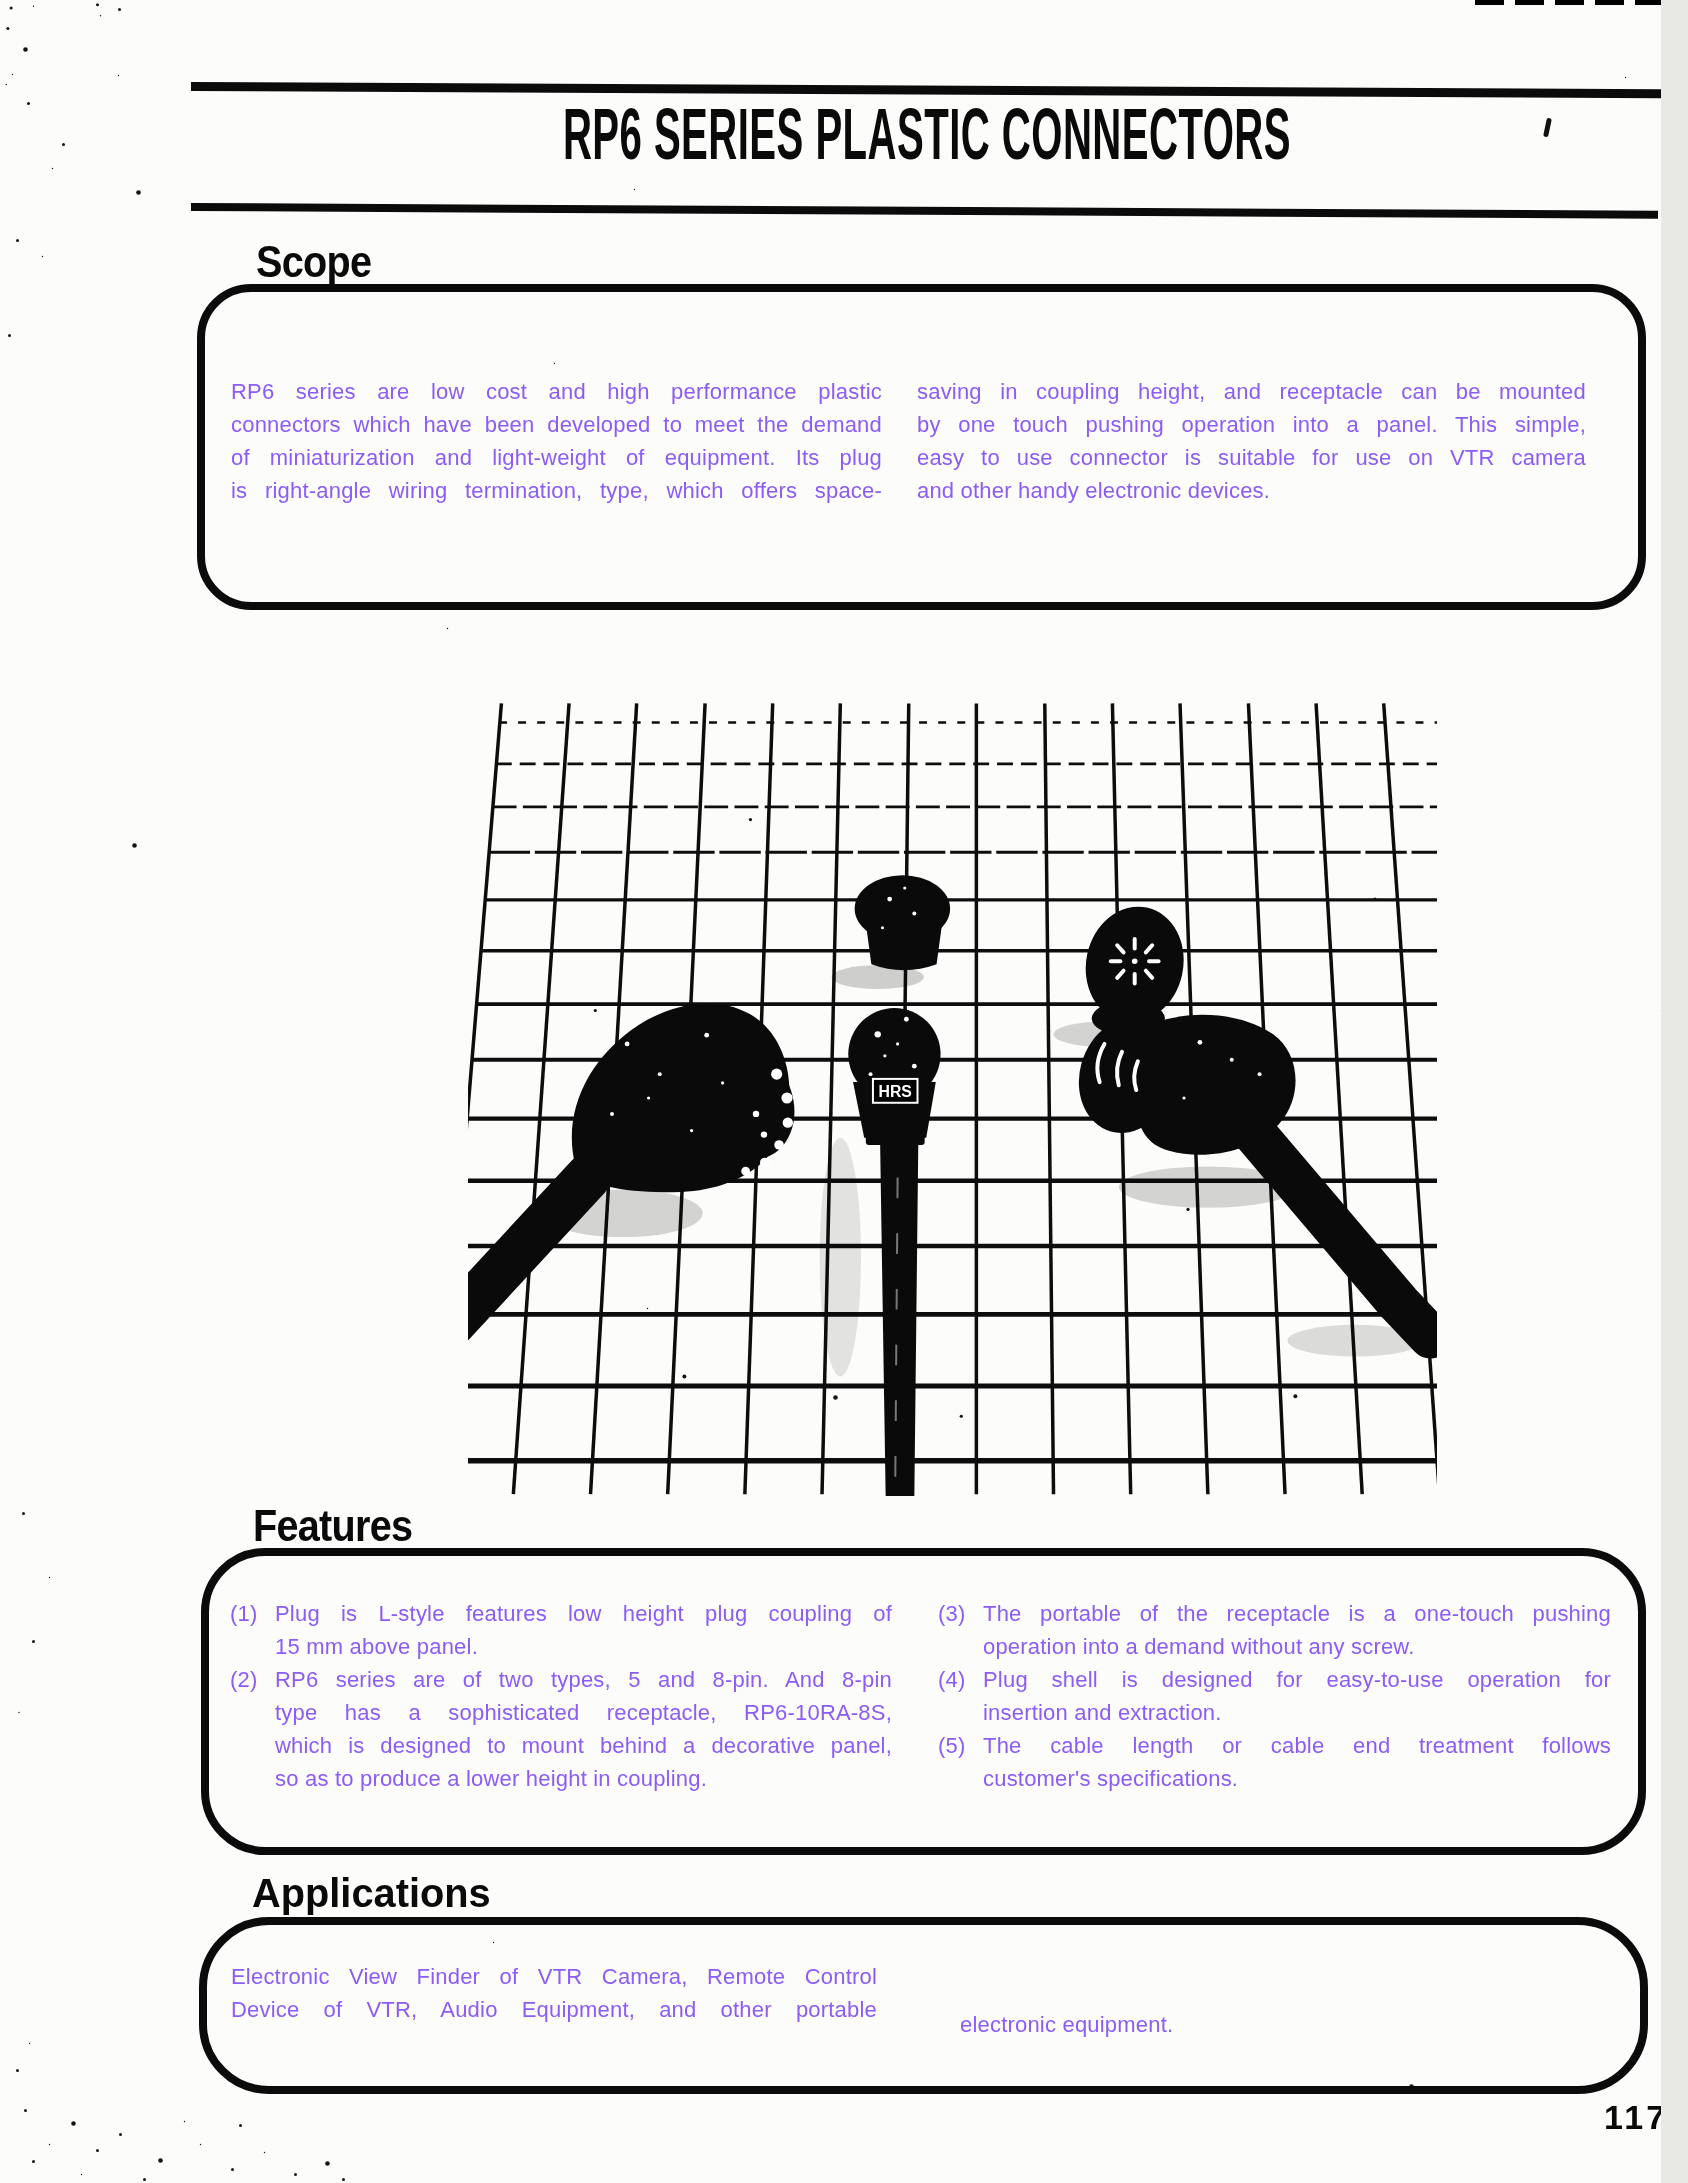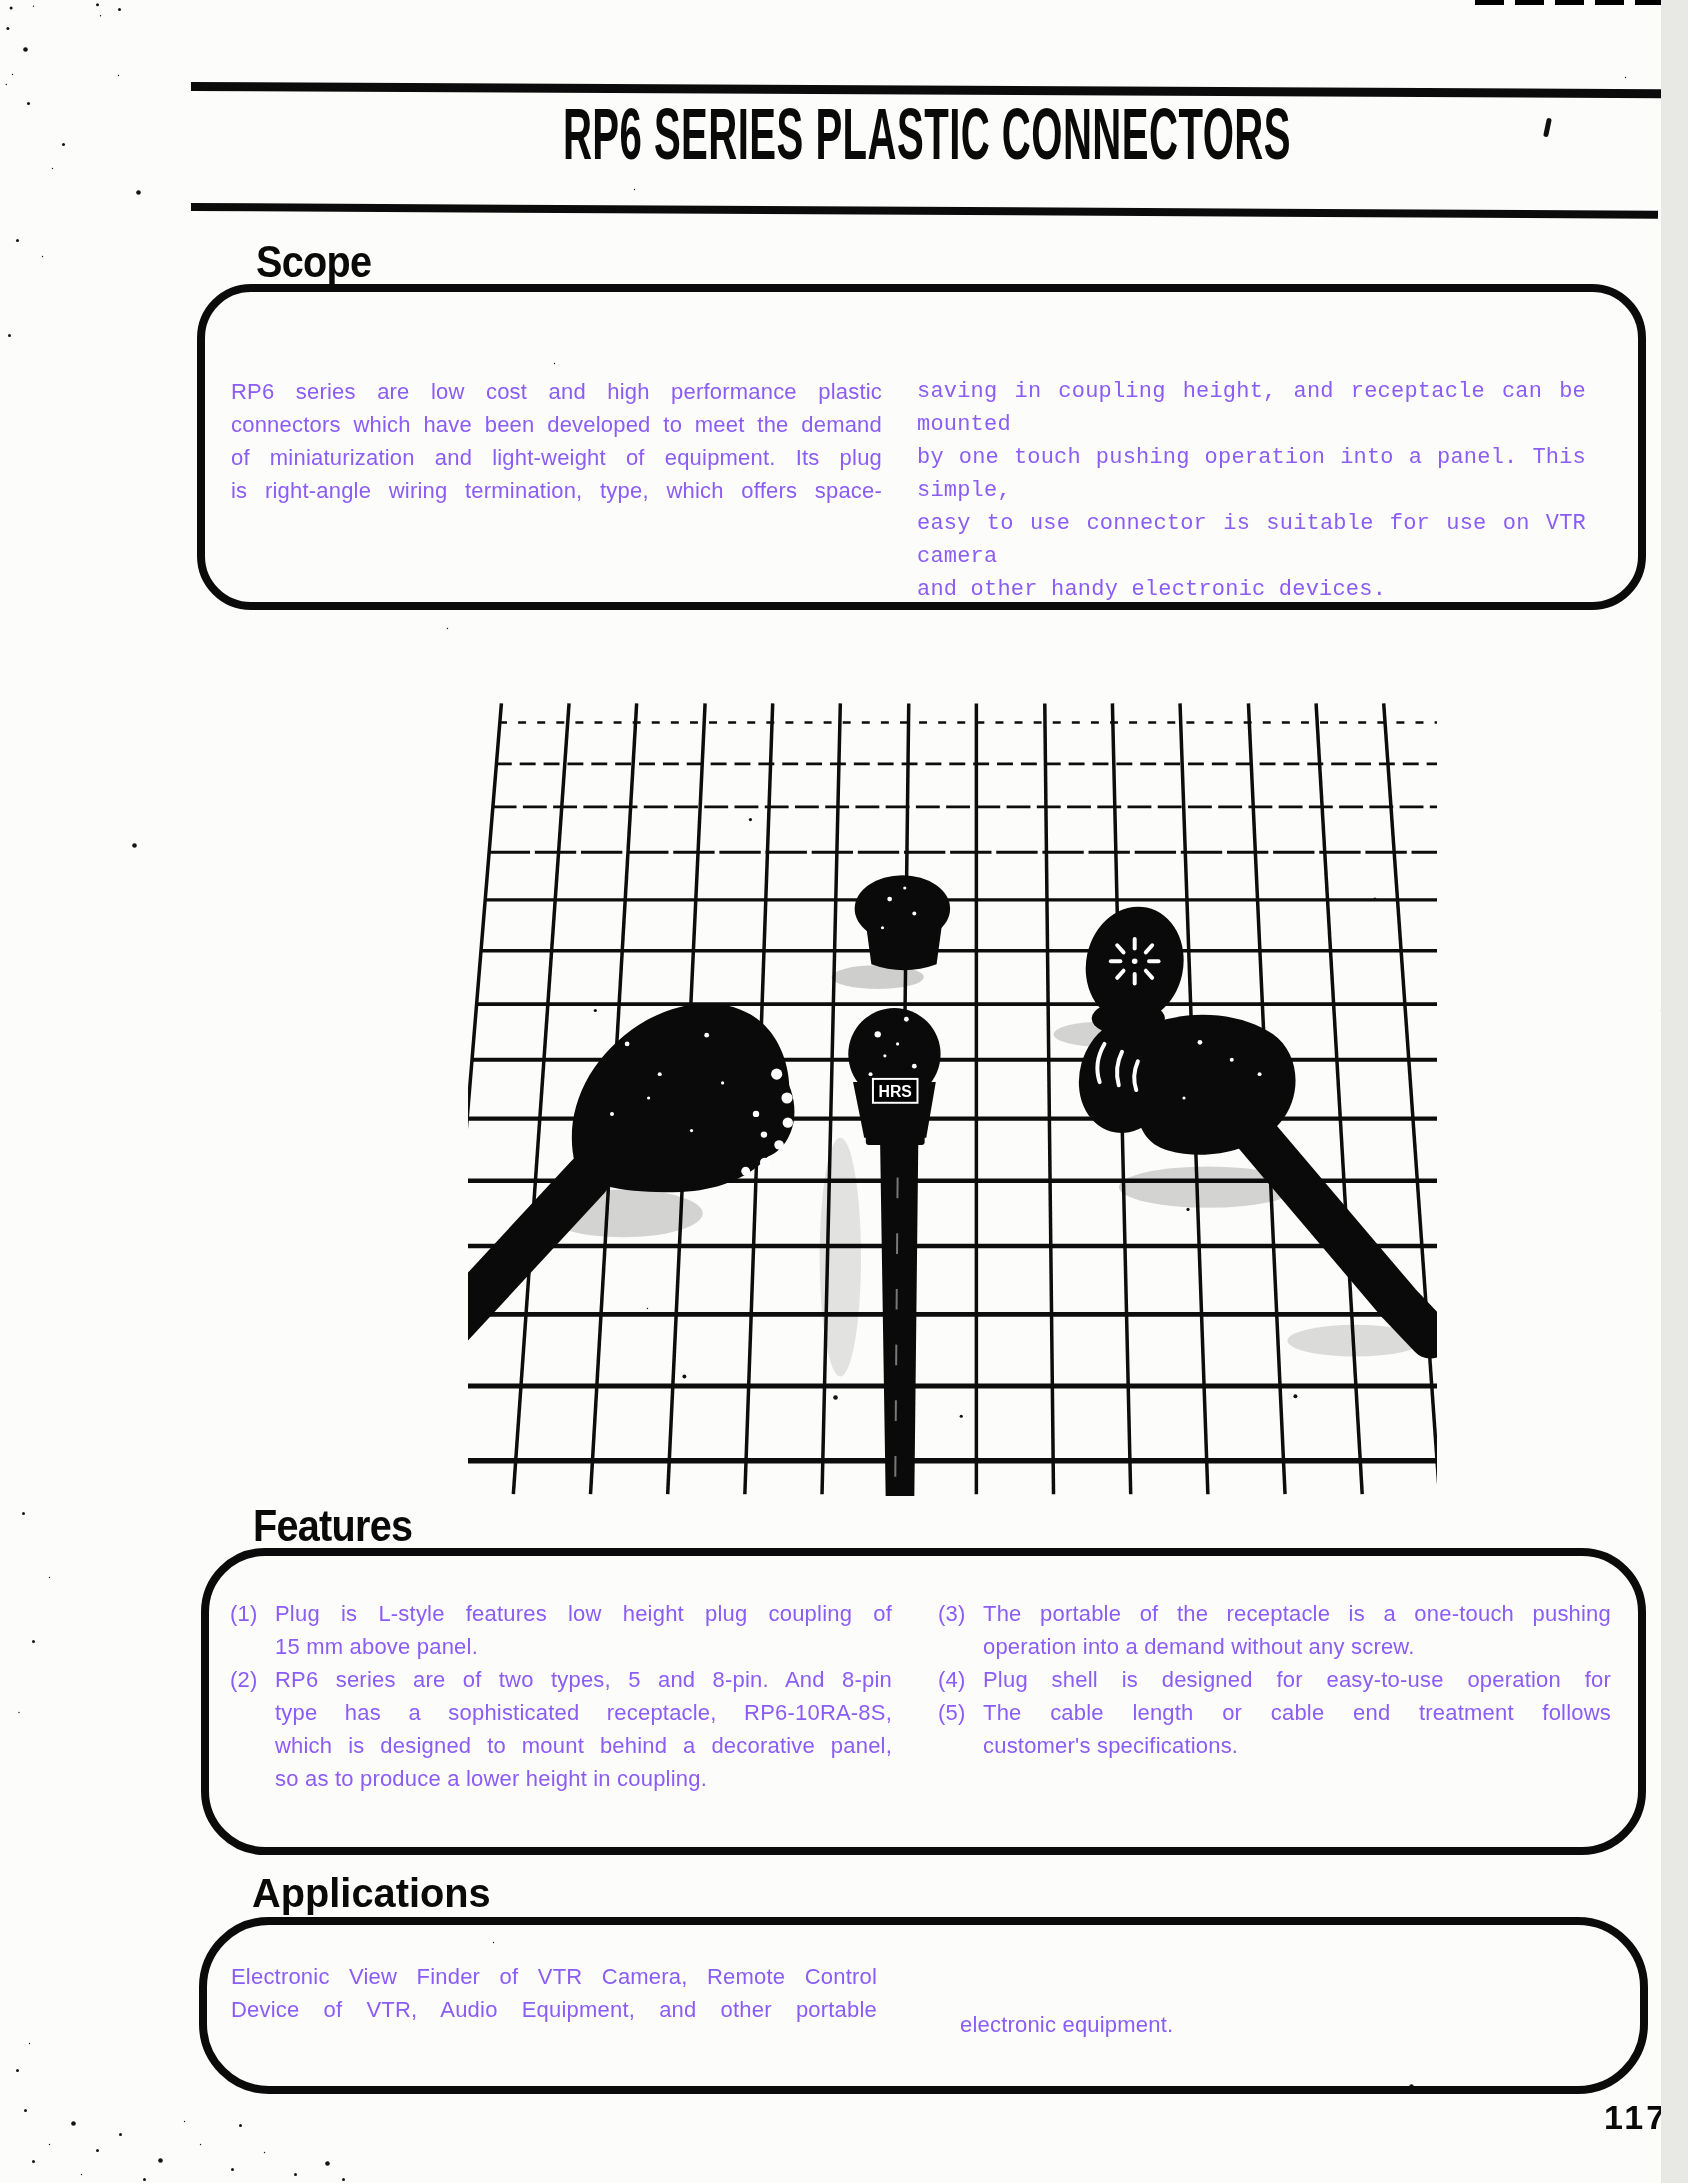--- a/index.html
+++ b/index.html
@@ -34,21 +34,21 @@
   
   .rbox{position:absolute;border:8.8px solid #0b0b0b;background:transparent;}
   .box-scope{left:197px;top:284px;width:1433px;height:310px;border-radius:54px;}
   .box-features{left:201px;top:1548px;width:1429px;height:291px;border-radius:64px;}
   .box-applications{left:199px;top:1917px;width:1433px;height:161px;border-radius:70px;}
   
   .col{position:absolute;font-size:22px;line-height:33px;letter-spacing:0.2px;color:#8b5cf6;}
   .ln{text-align:justify;text-align-last:justify;white-space:normal;}
   .ln.end{text-align-last:left;}
   .scope-left{left:231px;top:375px;width:651px;}
-  .scope-right{left:917px;top:375px;width:669px;font-family:Liberation Mono, monospace;}
+  .scope-right{left:917px;top:375px;width:669px;}
   .feat-left{left:230px;top:1597px;width:662px;}
   .feat-right{left:938px;top:1597px;width:673px;}
   .app-left{left:231px;top:1960px;width:646px;}
   .app-right{left:960px;top:1960px;width:637px;margin-top:48px;}
   .feat-item{display:flex;}
   .feat-num{width:45px;flex:none;text-align:left;}
   .feat-lines{flex:1;min-width:0;}
   
   .photo{position:absolute;left:468px;top:700px;width:969px;height:796px;}
   
@@ -274,20 +274,21 @@
       <div class="feat-num">(3)</div>
       <div class="feat-lines">
         <div class="ln">The portable of the receptacle is a one-touch pushing</div>
         <div class="ln end">operation into a demand without any screw.</div>
       </div>
     </div>
     <div class="feat-item">
       <div class="feat-num">(4)</div>
       <div class="feat-lines">
         <div class="ln">Plug shell is designed for easy-to-use operation for</div>
+        <div class="ln end">insertion and extraction.</div>
       </div>
     </div>
     <div class="feat-item">
       <div class="feat-num">(5)</div>
       <div class="feat-lines">
         <div class="ln">The cable length or cable end treatment follows</div>
         <div class="ln end">customer's specifications.</div>
       </div>
     </div>
   </div>

